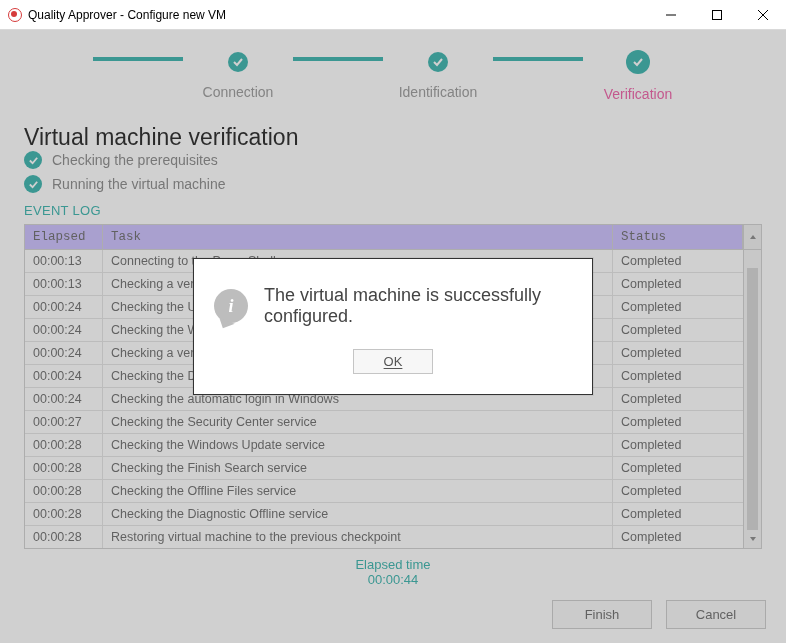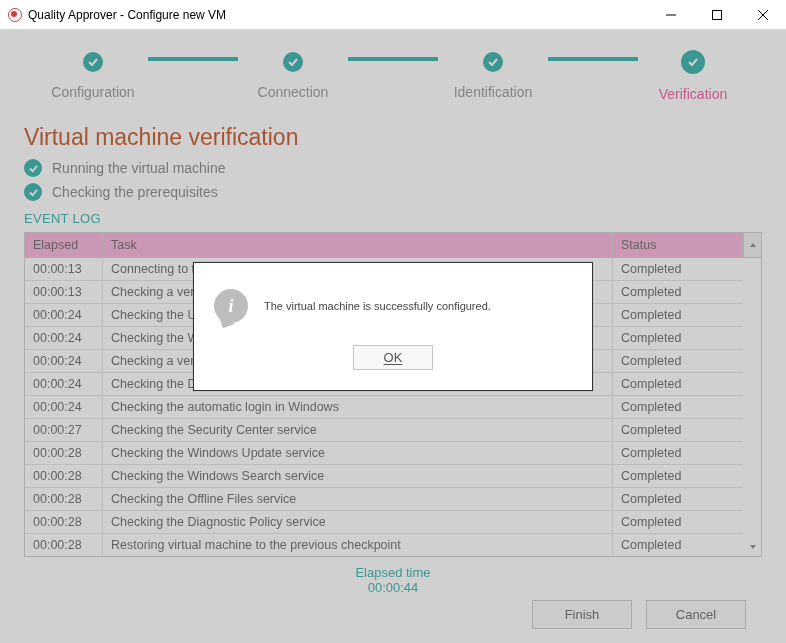--- a/index.html
+++ b/index.html
@@ -86,22 +86,21 @@
     height:4px;
     background:#1ba8a0;
     max-width:90px;
     min-width:70px;
     margin-top:-34px;
   }
   
   h1{
     font-size:23px;
     font-weight:300;
-    color:#c2410c;
-    margin-bottom:8px;
+    color:#000000;
   }
   .checkline{
     display:flex;align-items:center;gap:10px;
     margin-bottom:6px;
     color:#777;
     font-size:14px;
   }
   .checkline .mini{
     width:18px;height:18px;border-radius:50%;
     background:#1ba8a0;
@@ -133,48 +132,49 @@
   }
   .thead{
     display:flex;
     background:#eee;
     border-bottom:1px solid #c9c9c9;
   }
   .thead .th{
     padding:5px 8px;
     border-right:1px solid #c9c9c9;
     color:#555;
-    background:#f9a8d4;
+    background:#c4b5fd;
+    font-family:Liberation Mono, monospace;
   }
   .col-elapsed{width:78px;}
   .col-task{flex:1;}
   .col-status{width:130px;}
   .col-scroll{width:18px;background:#efefef;border-left:1px solid #c9c9c9;display:flex;align-items:center;justify-content:center;}
   .row{display:flex;border-bottom:1px solid #e1e1e1;}
   .row:last-child{border-bottom:none;}
   .td{padding:4px 8px;border-right:1px solid #e1e1e1;}
-  .tablewrap{display:flex;align-items:flex-end;}
+  .tablewrap{display:flex;}
   .tbodywrap{flex:1;}
   .scrollcol{
     width:18px;border-left:1px solid #c9c9c9;background:#f3f3f3;
     display:flex;flex-direction:column;align-items:center;justify-content:flex-start;
     position:relative;
   }
   .scrollcol .arrow{height:18px;width:100%;display:flex;align-items:center;justify-content:center;color:#777;font-size:10px;}
   .scrollcol .thumb{position:absolute;top:18px;bottom:18px;left:3px;right:3px;background:#cfcfcf;}
   
   .elapsed-footer{
     margin-top:8px;
     color:#1ba8a0;
     font-size:13px;
     text-align:center;
   }
   .footer-btns{
     position:absolute;
-    right:40px;
+    right:20px;
     bottom:14px;
     display:flex;gap:14px;
   }
   .footer-btns .btn{min-width:100px;padding:6px 22px;}
   
   .overlay{
     position:absolute;inset:0;
     background:rgba(120,120,120,0.35);
     display:flex;align-items:center;justify-content:center;
     z-index:10;
@@ -206,21 +206,21 @@
     bottom:-6px;left:4px;
     border-top:8px solid #bdbdbd;
     border-left:6px solid transparent;
     border-right:10px solid transparent;
     transform:rotate(18deg);
   }
   .info-icon span{
     color:#fff;font-style:italic;font-family:Georgia,serif;font-size:18px;font-weight:bold;
   }
   .modal-text{
-    font-size:11px;color:#444;
+    font-size:18px;color:#444;
   }
   .modal-footer{display:flex;justify-content:center;}
   .modal-footer .btn{min-width:80px;padding:4px 24px;}
   .ok-text{text-decoration:underline;text-decoration-color:#555;text-underline-offset:2px;text-align:center;}
   
   .titlebar{z-index:30;text-align:right;}
   .overlay{top:30px;}
 </style>
 </head>
 <body>
@@ -243,28 +243,20 @@
     <svg width="10" height="10" viewBox="0 0 10 10">
         <line x1="0" y1="0" x2="10" y2="10" stroke="#000" stroke-width="1"></line>
         <line x1="10" y1="0" x2="0" y2="10" stroke="#000" stroke-width="1"></line>
       </svg>
   </div>
 </div>
 
 <div class="content">
 
   <div class="stepper" id="stepper">
-      <div class="step">
-        <div class="circle">
-          <svg viewBox="0 0 12 12">
-            <polyline points="2,6 5,9 10,3" fill="none" stroke="#fff" stroke-width="2"></polyline>
-          </svg>
-        </div>
-        <div class="label">Configuration</div>
-      </div>
       <div class="step-line"></div>
       <div class="step">
         <div class="circle">
           <svg viewBox="0 0 12 12">
             <polyline points="2,6 5,9 10,3" fill="none" stroke="#fff" stroke-width="2"></polyline>
           </svg>
         </div>
         <div class="label">Connection</div>
       </div>
       <div class="step-line"></div>
@@ -289,29 +281,29 @@
 
   <h1>Virtual machine verification</h1>
 
   <div id="status-lines">
       <div class="checkline">
         <span class="mini">
           <svg viewBox="0 0 12 12">
             <polyline points="2,6 5,9 10,3" fill="none" stroke="#fff" stroke-width="2"></polyline>
           </svg>
         </span>
-        <span>Running the virtual machine</span>
+        <span>Checking the prerequisites</span>
       </div>
       <div class="checkline">
         <span class="mini">
           <svg viewBox="0 0 12 12">
             <polyline points="2,6 5,9 10,3" fill="none" stroke="#fff" stroke-width="2"></polyline>
           </svg>
         </span>
-        <span>Checking the prerequisites</span>
+        <span>Running the virtual machine</span>
       </div>
     </div>
 
   <div class="logheader">
     <span class="lbl">EVENT LOG</span>
   </div>
 
   <div class="table">
     <div class="thead">
       <div class="th col-elapsed">Elapsed</div>
@@ -365,31 +357,31 @@
             <div class="td col-task">Checking the Security Center service</div>
             <div class="td col-status" style="border-right:none">Completed</div>
           </div>
           <div class="row">
             <div class="td col-elapsed">00:00:28</div>
             <div class="td col-task">Checking the Windows Update service</div>
             <div class="td col-status" style="border-right:none">Completed</div>
           </div>
           <div class="row">
             <div class="td col-elapsed">00:00:28</div>
-            <div class="td col-task">Checking the Windows Search service</div>
+            <div class="td col-task">Checking the Finish Search service</div>
             <div class="td col-status" style="border-right:none">Completed</div>
           </div>
           <div class="row">
             <div class="td col-elapsed">00:00:28</div>
             <div class="td col-task">Checking the Offline Files service</div>
             <div class="td col-status" style="border-right:none">Completed</div>
           </div>
           <div class="row">
             <div class="td col-elapsed">00:00:28</div>
-            <div class="td col-task">Checking the Diagnostic Policy service</div>
+            <div class="td col-task">Checking the Diagnostic Offline service</div>
             <div class="td col-status" style="border-right:none">Completed</div>
           </div>
           <div class="row">
             <div class="td col-elapsed">00:00:28</div>
             <div class="td col-task">Restoring virtual machine to the previous checkpoint</div>
             <div class="td col-status" style="border-right:none">Completed</div>
           </div>
         </div>
       <div class="scrollcol">
         <div class="thumb"></div>

